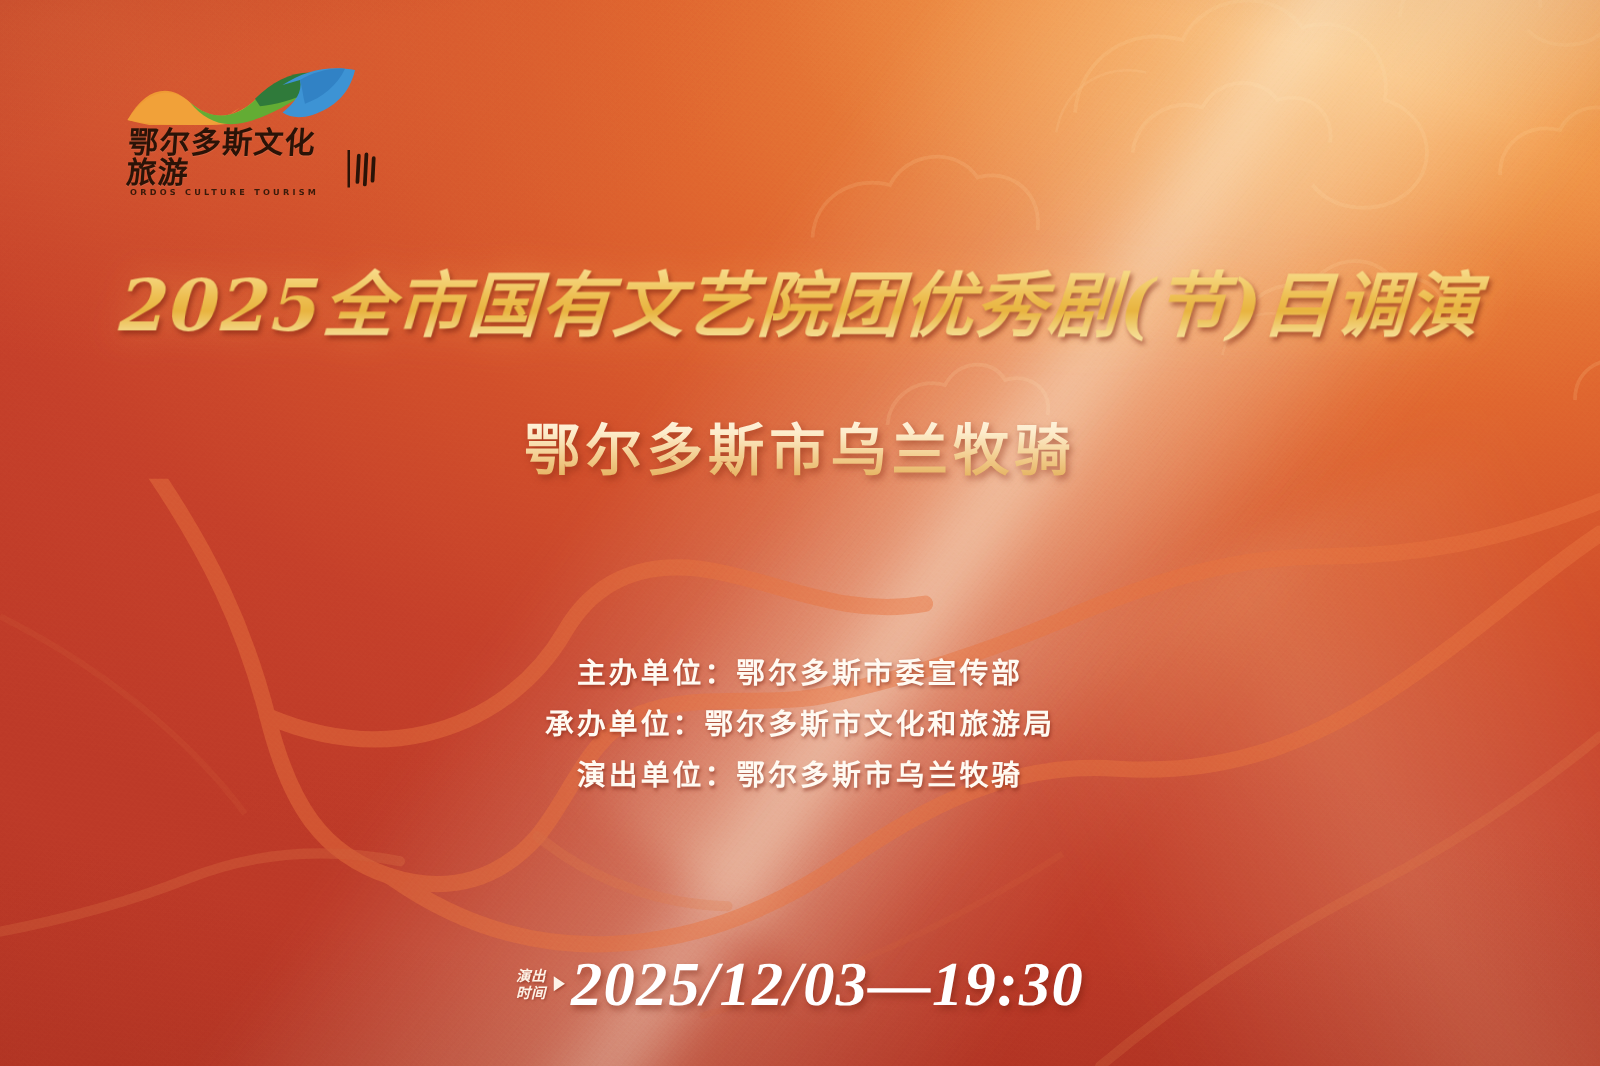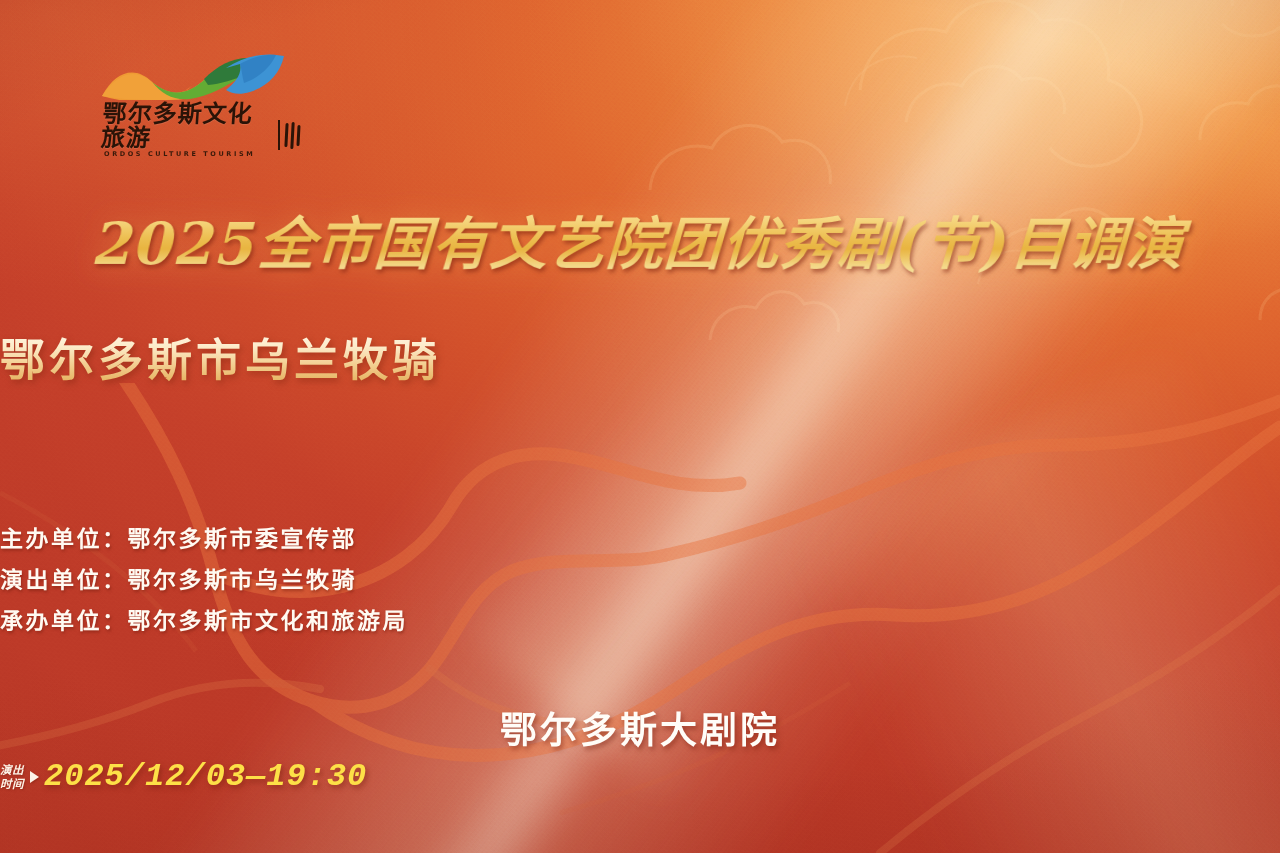--- a/index.html
+++ b/index.html
@@ -142,20 +142,21 @@
     background-clip:text;
     color:transparent;
     -webkit-text-fill-color:transparent;
     filter:drop-shadow(2px 3px 2px rgba(120,30,12,.55)) drop-shadow(0 0 14px rgba(255,190,90,.30));
     transform:skewX(-3deg);
   }
 
   
   .title-sub1{
     position:absolute; left:0; right:0; top:324px;
+    text-align:center;
     font-family:"DejaVu Serif","Liberation Serif",serif;
     font-weight:700;
     font-size:45px;
     letter-spacing:4px;
     white-space:nowrap;
     background:linear-gradient(180deg,#fffaf0 0%,#fdeccb 34%,#f3cf92 62%,#e6b463 88%,#e0a84f 100%);
     -webkit-background-clip:text;
     background-clip:text;
     color:transparent;
     -webkit-text-fill-color:transparent;
@@ -173,21 +174,21 @@
     -webkit-background-clip:text;
     background-clip:text;
     color:transparent;
     -webkit-text-fill-color:transparent;
     filter:drop-shadow(2px 3px 3px rgba(130,35,14,.50));
   }
 
   
   .orgs{
     position:absolute; left:0; right:0; top:527px;
-    text-align:left;
+    text-align:center;
   }
   .org-line{
     font-family:"DejaVu Serif","Liberation Serif",serif;
     font-weight:700;
     font-size:23px;
     letter-spacing:2.5px;
     color:#fffaf2;
     line-height:1;
     margin-bottom:18px;
     white-space:nowrap;
@@ -203,21 +204,21 @@
     font-size:37px;
     letter-spacing:3px;
     color:#fffdf8;
     white-space:nowrap;
     text-shadow:2px 3px 5px rgba(120,30,14,.55);
   }
 
   
   .date-row{
     position:absolute; left:0; right:0; top:758px;
-    display:flex; align-items:center; 
+    display:flex; align-items:center; justify-content:center;
     gap:3px;
   }
   .date-label{
     display:flex; flex-direction:column;
     font-family:"DejaVu Serif","Liberation Serif",serif;
     font-weight:700;
     font-size:11.5px;
     line-height:1.15;
     letter-spacing:.5px;
     color:#fdf2e6;
@@ -227,26 +228,26 @@
   }
   .date-caret{
     width:0; height:0;
     border-top:6px solid transparent;
     border-bottom:6px solid transparent;
     border-left:9px solid #fdf3e8;
     margin:0 2px 0 3px;
     filter:drop-shadow(1px 1px 1px rgba(120,30,14,.5));
   }
   .date-value{
-    font-family:Liberation Mono, monospace;
+    font-family:Liberation Serif, serif;
     font-weight:700;
     font-style:italic;
-    font-size:32px;
+    font-size:50px;
     letter-spacing:1px;
-    color:#fde047;
+    color:#ffffff;
     white-space:nowrap;
     text-shadow:2px 3px 5px rgba(120,30,14,.50);
   }
 </style>
 </head>
 <body>
 
 <div class="poster">
 
   <div class="bg-base"></div>
@@ -322,25 +323,24 @@
           </span>
       </div>
       <div class="logo-en">ORDOS CULTURE TOURISM</div>
     </div>
 
     <div class="title-main">2025全市国有文艺院团优秀剧(节)目调演</div>
     <div class="title-sub1">鄂尔多斯市乌兰牧骑</div>
 
     <div class="orgs">
       <div class="org-line">主办单位：鄂尔多斯市委宣传部</div>
+      <div class="org-line">承办单位：鄂尔多斯市文化和旅游局</div>
       <div class="org-line">演出单位：鄂尔多斯市乌兰牧骑</div>
-      <div class="org-line">承办单位：鄂尔多斯市文化和旅游局</div>
     </div>
 
-    <div class="venue">鄂尔多斯大剧院</div>
 
     <div class="date-row">
       <span class="date-label">
         <span>演出</span>
         <span>时间</span>
       </span>
       <span class="date-caret"></span>
       <span class="date-value">2025/12/03—19:30</span>
     </div>
 

